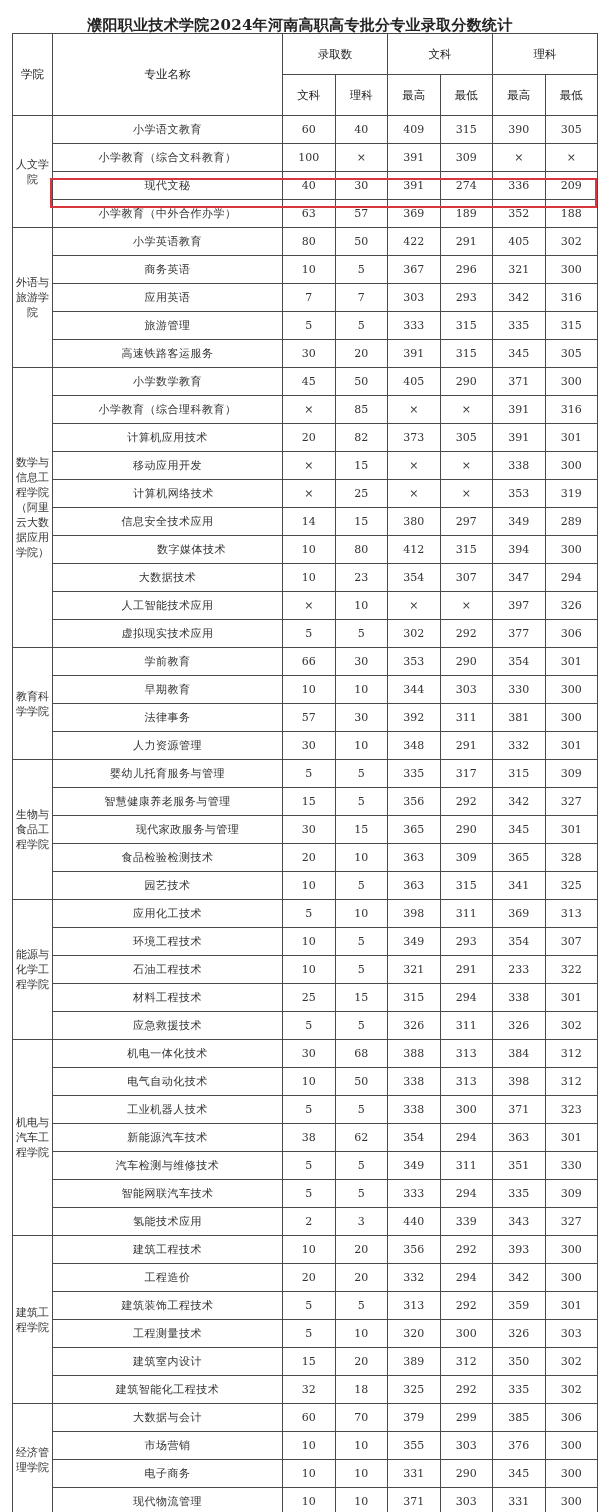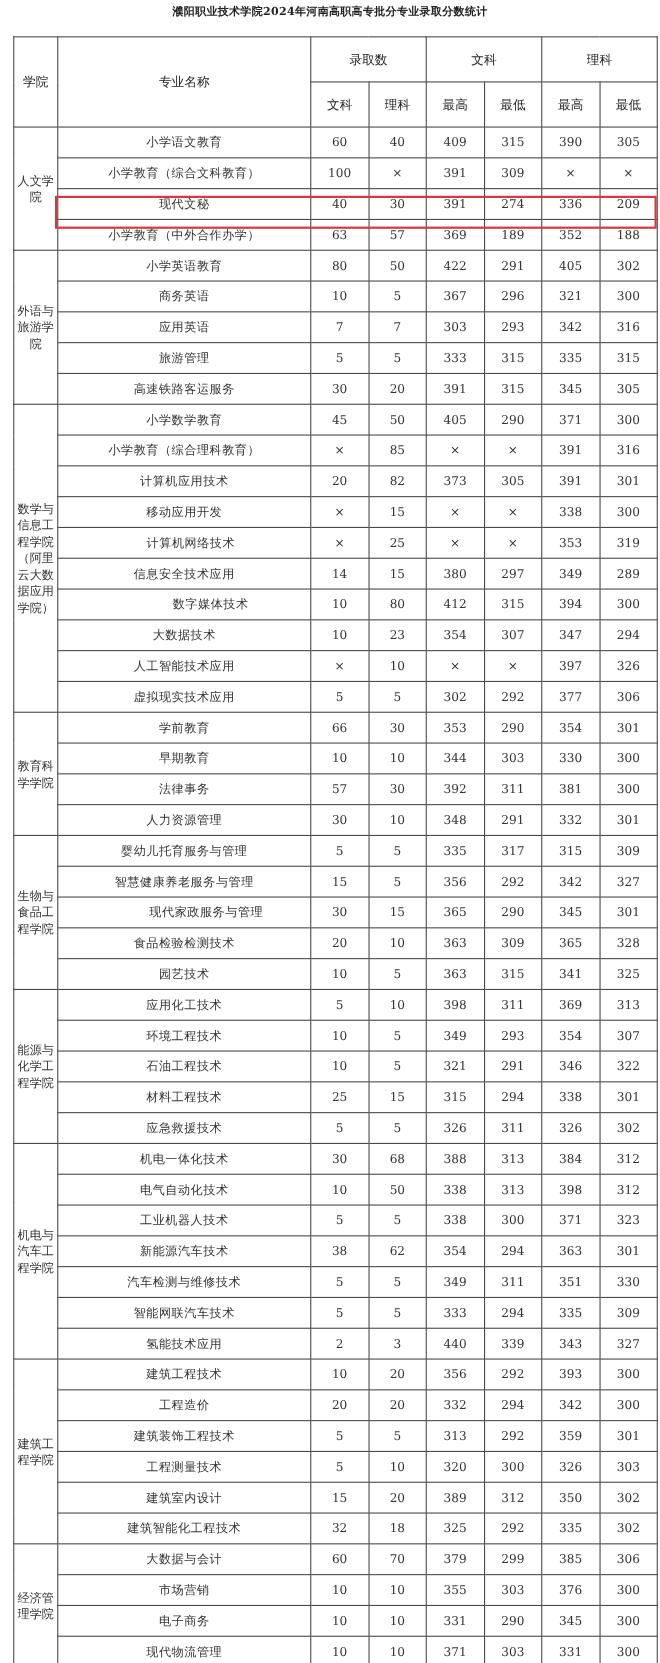--- a/index.html
+++ b/index.html
@@ -1,19 +1,19 @@
 <!DOCTYPE html>
 <html><head>
 <meta charset="utf-8">
 <style>
   html, body { margin: 0; padding: 0; background: #ffffff; }
   body { width: 600px; height: 1512px; position: relative; overflow: hidden;
          font-family: "DejaVu Serif", "Liberation Serif", serif; color: #2a2a2a; }
-  .title { position: absolute; left: 0; top: 4px; width: 600px; text-align: center;
-           font-size: 10px; font-weight: bold; letter-spacing: 0.3px; color: #222; }
+  .title { position: absolute; left: 0; top: 16px; width: 600px; text-align: center;
+           font-size: 15px; font-weight: bold; letter-spacing: 0.3px; color: #222; }
   table.stats { position: absolute; left: 12px; top: 33px; width: 585px;
                 border-collapse: collapse; table-layout: fixed; }
   table.stats td, table.stats th { border: 1px solid #4a4a4a; text-align: center;
                 vertical-align: middle; font-weight: normal; font-size: 11px; padding: 0; color: #333; }
   table.stats th { font-size: 11.5px; color: #222; }
   tr.h1 th { height: 40px; }
   tr.h2 th { height: 40px; }
   tr.row td { height: 26px; }
   td.college { font-size: 11.5px; line-height: 15px; padding: 0 2px; color: #333; }
   td.major { font-size: 11px; letter-spacing: 0.5px; }
@@ -331,21 +331,21 @@
         <td class="num">293</td>
         <td class="num">354</td>
         <td class="num">307</td>
       </tr>
       <tr class="row">
         <td class="major" style="height: 27px;">石油工程技术</td>
         <td class="num">10</td>
         <td class="num">5</td>
         <td class="num">321</td>
         <td class="num">291</td>
-        <td class="num">346</td>
+        <td class="num">233</td>
         <td class="num">322</td>
       </tr>
       <tr class="row">
         <td class="major" style="height: 27px;">材料工程技术</td>
         <td class="num">25</td>
         <td class="num">15</td>
         <td class="num">315</td>
         <td class="num">294</td>
         <td class="num">338</td>
         <td class="num">301</td>

